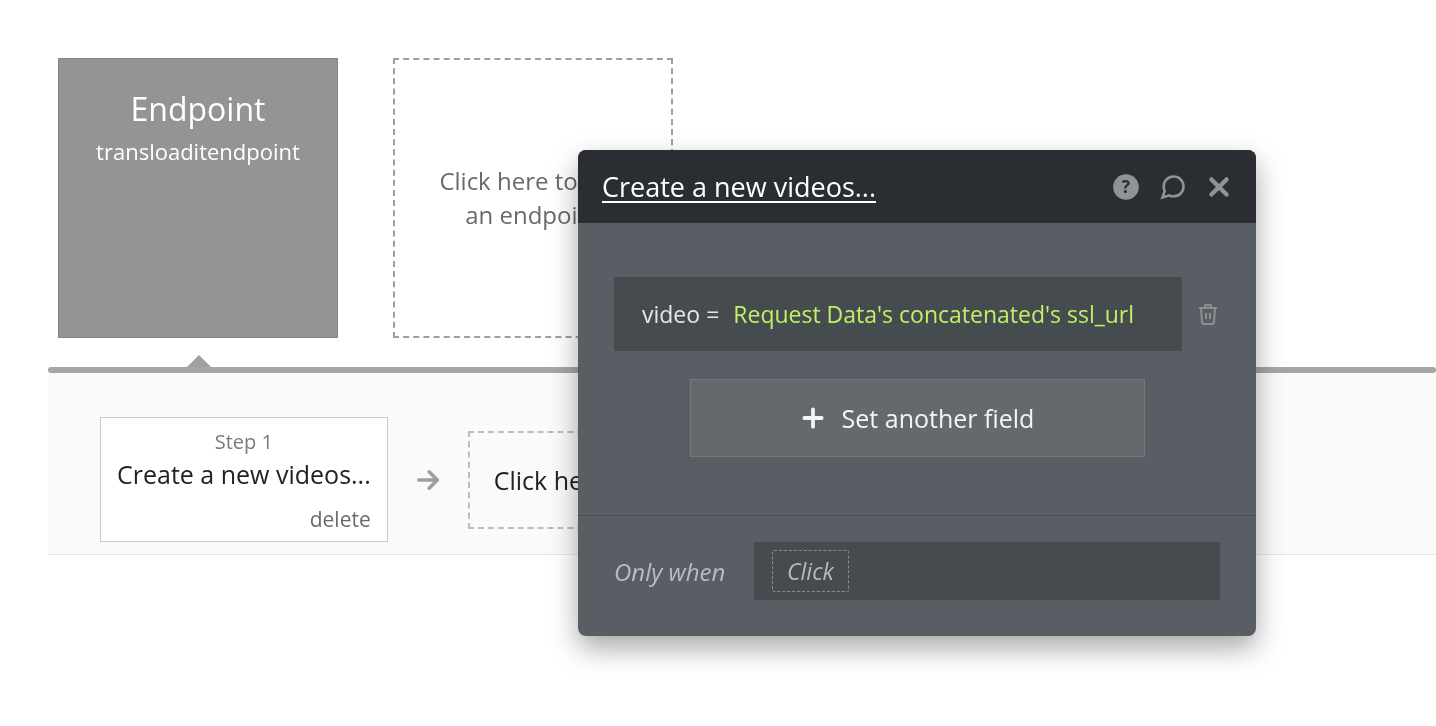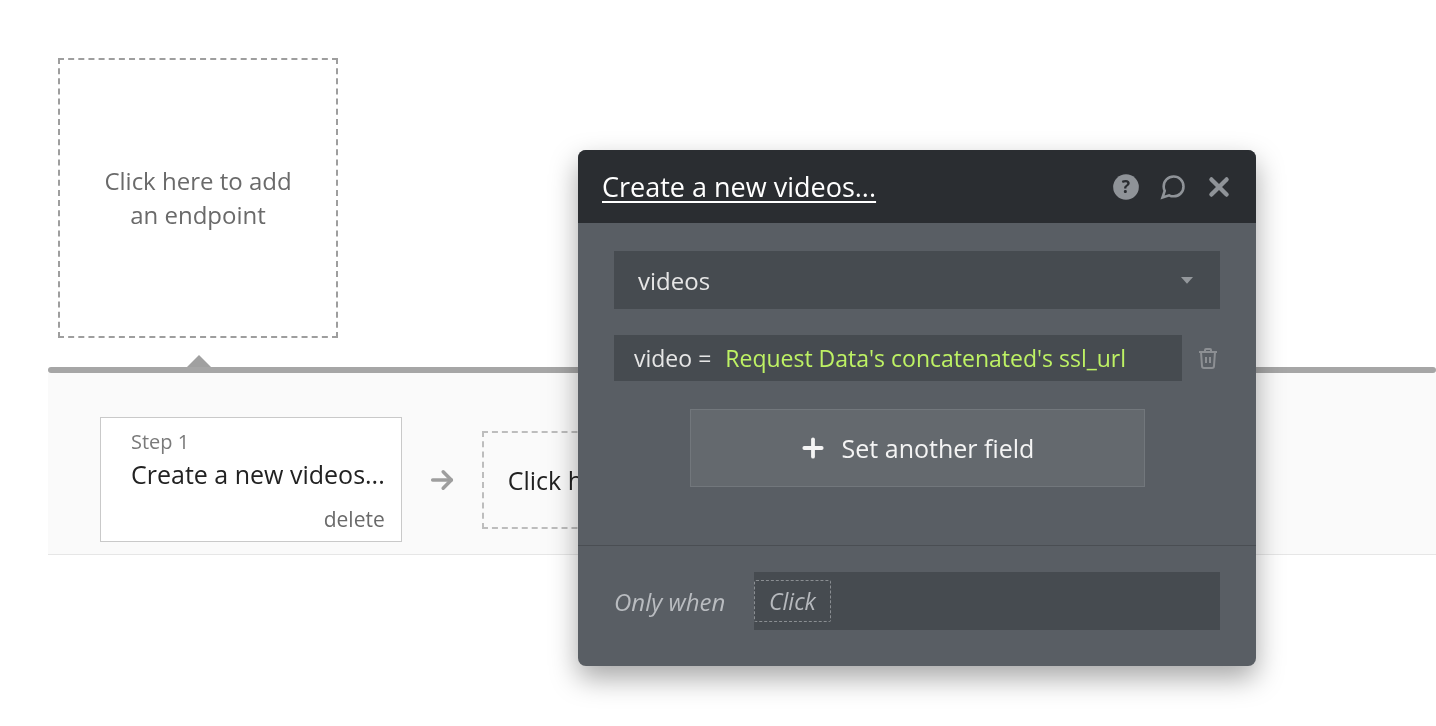--- a/index.html
+++ b/index.html
@@ -84,24 +84,25 @@
   }
   .steps-inner {
     display: flex;
     align-items: center;
     gap: 26px;
     padding: 44px 52px;
   }
   .step-box {
     background: #ffffff;
     border: 1px solid #c9c9c9;
-    padding: 10px 16px 8px 30px;
+    padding: 10px 16px 8px 16px;
     min-width: 286px;
     display: flex;
     flex-direction: column;
+    align-items: center;
   }
   .step-box .step-label { color: #7a7a7a; font-size: 20px; }
   .step-box .step-title { font-size: 25px; color: #222; margin-top: 2px; }
   .step-box .delete {
     align-self: flex-end;
     color: #6a6a6a;
     font-size: 21px;
     margin-top: 14px;
   }
   .arrow-icon {
@@ -166,24 +167,24 @@
     color: #e6e6e6;
     font-size: 24px;
     cursor: pointer;
   }
   .chev { color: #94989c; }
 
   .field-row { display: flex; align-items: center; gap: 14px; margin-bottom: 28px; }
   .field-input-area {
     flex: 1;
     background: #464b50;
-    height: 46px;
-    display: flex;
-    align-items: center;
-    padding: 0 20px;
+    height: 74px;
+    display: flex;
+    align-items: center;
+    padding: 0 28px;
     font-size: 23px;
   }
   .field-name { color: #e6e6e6; }
   .field-eq { color: #e6e6e6; margin: 0 14px 0 6px; }
   .field-ref { color: #bef264; }
   .trash { color: #8c8f93; }
 
   .set-another {
     width: 455px;
     margin: 0 auto;
@@ -207,35 +208,40 @@
     padding: 26px 36px 36px 36px;
     font-style: italic;
   }
   .cond-label { width: 140px; color: #b9bcc0; font-size: 24px; }
   .cond-input {
     flex: 1;
     background: #464b50;
     height: 58px;
     display: flex;
     align-items: center;
+    padding-left: 18px;
   }
   .cond-placeholder {
     border: 1px dashed #8a8e92;
     color: #b6b9bd;
     font-size: 23px;
     padding: 4px 14px;
     border-radius: 2px;
   }
 
   svg { display: block; }
 </style>
 </head>
 <body>
 
 <div class="cards-row">
+  <div class="endpoint-card">
+    <div class="title">Endpoint</div>
+    <div class="subtitle">transloaditendpoint</div>
+  </div>
   <div class="add-endpoint-card">
     <span>Click here to add an endpoint</span>
   </div>
 </div>
 
 <div class="notch"></div>
 <div class="hbar"></div>
 
 <div class="steps-container">
   <div class="steps-inner">
@@ -273,28 +279,20 @@
     <span class="hicon">
       <svg width="26" height="26" viewBox="0 0 24 24" fill="none" stroke="#8f9398" stroke-width="4" stroke-linecap="round">
           <line x1="5" y1="5" x2="19" y2="19"></line>
           <line x1="19" y1="5" x2="5" y2="19"></line>
         </svg>
     </span>
   </div>
 
   <div class="modal-body">
     <div class="row">
-      <div class="type-select">
-        <span>videos</span>
-        <span class="chev">
-          <svg width="18" height="18" viewBox="0 0 24 24" fill="#94989c">
-              <polygon points="4,8 20,8 12,17"></polygon>
-            </svg>
-        </span>
-      </div>
     </div>
 
     <div class="field-row">
       <div class="field-input-area">
         <span class="field-name">video</span>
         <span class="field-eq">=</span>
         <span class="field-ref">Request Data's concatenated's ssl_url</span>
       </div>
       <span class="trash">
         <svg width="24" height="26" viewBox="0 0 24 24" fill="none" stroke="#8c8f93" stroke-width="2">

